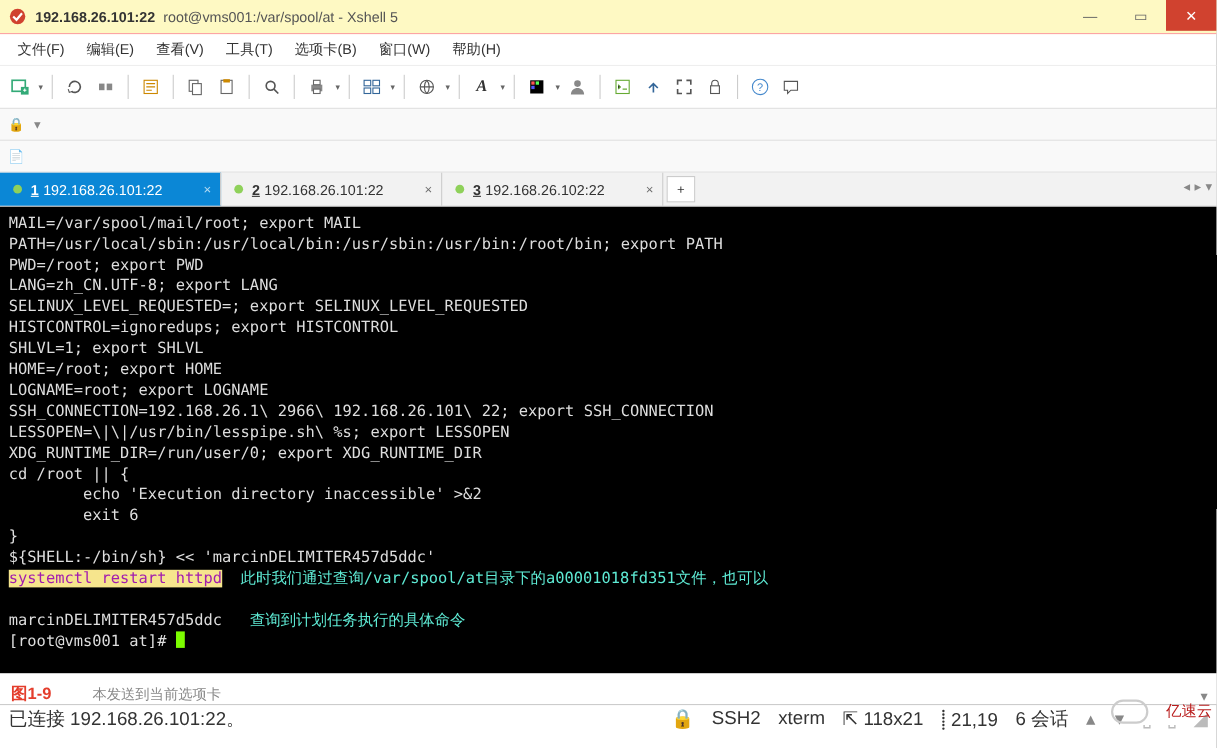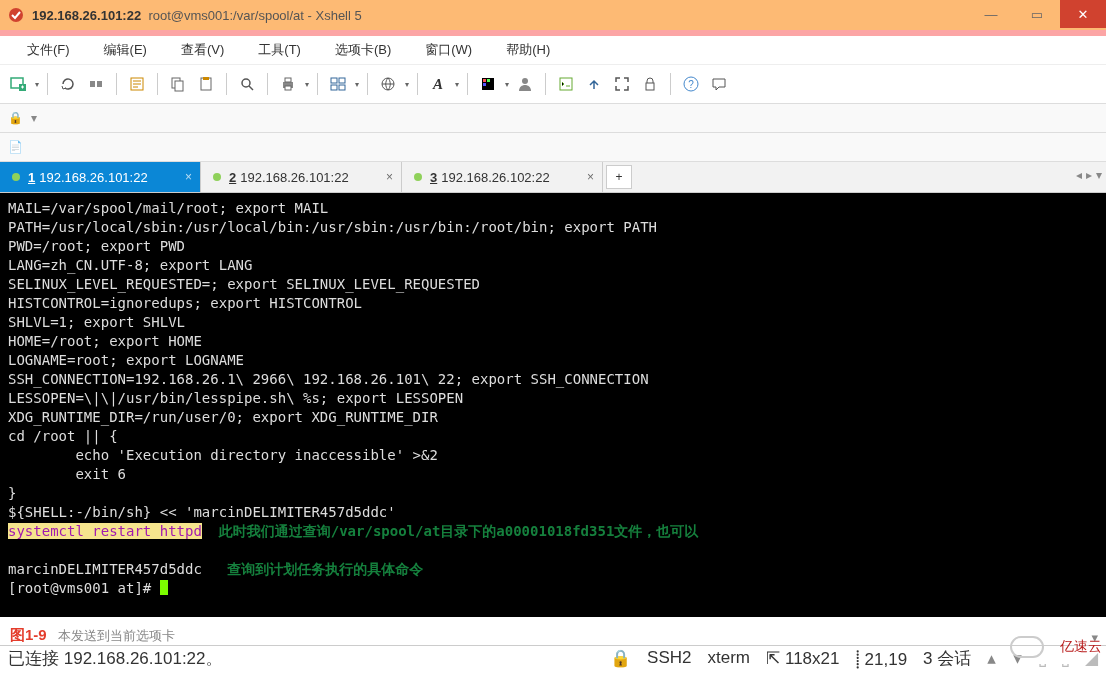--- a/index.html
+++ b/index.html
@@ -1,41 +1,41 @@
 <!DOCTYPE html>
 <html><head>
 <meta charset="utf-8">
 <style>
 html,body{margin:0;padding:0;font-family:"Microsoft YaHei","Segoe UI",Tahoma,sans-serif;font-size:12px;background:#fff;color:#333;width:1106px;height:680px;overflow:hidden;position:relative}
-.titlebar{height:30px;display:flex;align-items:center;background:#fdba74;border-bottom:6px solid #fca5a5;padding:0 0 0 8px}
+.titlebar{height:30px;display:flex;align-items:center;background:#fef9c3;border-bottom:1px solid #fca5a5;padding:0 0 0 8px}
 .titlebar .logo{width:16px;height:16px;margin-right:8px}
 .titlebar .title{flex:1;font-weight:bold;font-size:13px}
 .titlebar .winbtns{display:flex;height:100%}
 .winbtn{width:46px;height:28px;display:flex;align-items:center;justify-content:center;font-size:13px;color:#666}
 .winbtn.close{background:#d0422f;color:#fff}
-.menubar{height:28px;display:flex;align-items:center;padding:0 21px;gap:22px;border-bottom:1px solid #eee}
+.menubar{height:28px;display:flex;align-items:center;padding:0 10px;gap:8px;border-bottom:1px solid #eee}
 .menu-item{padding:2px 6px;font-size:13px}
 .toolbar{height:38px;display:flex;align-items:center;padding:0 6px;border-bottom:1px solid #ddd;gap:4px}
 .tbtn{width:24px;height:24px;display:flex;align-items:center;justify-content:center;border-radius:3px}
 .tbtn svg{width:18px;height:18px}
 .tdd{font-size:8px;color:#666;margin-left:1px}
 .sep{width:1px;height:22px;background:#ccc;margin:0 4px}
 .addrbar{height:28px;display:flex;align-items:center;padding:0 8px;border-bottom:1px solid #ddd;background:#f9f9f9;gap:8px;color:#666}
 .infobar{height:28px;display:flex;align-items:center;padding:0 8px;border-bottom:1px solid #ddd;background:#f9f9f9;gap:8px;color:#666}
 .tabbar{height:30px;display:flex;align-items:stretch;background:#f2f2f2;border-bottom:1px solid #ccc;position:relative}
 .tab{display:flex;align-items:center;padding:0 28px 0 12px;border-right:1px solid #ccc;position:relative;min-width:160px;font-size:13px}
 .tab.active{background:#0b87d6;color:#fff}
 .tab .dot{width:8px;height:8px;border-radius:50%;background:#8fd15a;margin-right:8px}
 .tab .num{text-decoration:underline;font-weight:bold;margin-right:4px}
 .tab .x{position:absolute;right:8px;top:8px;font-size:12px;opacity:.7}
 .addtab{width:24px;display:flex;align-items:center;justify-content:center;border:1px solid #ccc;margin:3px;background:#fff}
 .tabnav{position:absolute;right:4px;top:6px;display:flex;gap:4px;color:#888}
 .terminal{background:#000;color:#ddd;font-family:Consolas,Menlo,monospace;font-size:14px;line-height:19px;padding:6px 8px 2px;height:414px;white-space:pre;position:relative;overflow:hidden}
 .hl{background:#f6e58d;color:#a21caf}
-.note{color:#15803d;font-weight:bold}
+.note{color:#5eead4;font-weight:normal}
 .cursor{display:inline-block;width:8px;height:15px;background:#7cfc00;vertical-align:-2px}
 .sendbar{height:28px;display:flex;align-items:flex-end;border-top:2px solid #000;padding:0 8px;color:#888;font-size:13px;background:#fff;position:relative}
 .figlabel{position:absolute;left:10px;color:#e43d2c;font-weight:bold;font-size:15px}
 .statusbar{height:24px;display:flex;align-items:center;border-top:1px solid #ccc;padding:0 8px;font-size:17px;color:#333;justify-content:space-between}
 .statusbar .right{display:flex;gap:16px;align-items:center}
 .watermark{position:absolute;right:4px;bottom:22px;color:#b91c1c;font-size:14px;display:flex;align-items:center;gap:16px}
 .watermark .cloud{width:30px;height:18px;border:2px solid #ccc;border-radius:12px;position:relative}
 </style>
 </head>
 <body>
@@ -255,33 +255,33 @@
 <span>}</span>
 <span>${SHELL:-/bin/sh} &lt;&lt; 'marcinDELIMITER457d5ddc'</span>
 <span class="hl">systemctl restart httpd</span>  <span class="note">此时我们通过查询/var/spool/at目录下的a00001018fd351文件，也可以</span>
 
 <span>marcinDELIMITER457d5ddc</span>   <span class="note">查询到计划任务执行的具体命令</span>
 <span>[root@vms001 at]# </span><span class="cursor"></span>
 </div>
 
 <div class="sendbar">
   <span class="figlabel">图1-9</span>
-  <span style="margin-left:50px">本发送到当前选项卡</span>
+  <span style="margin-left:76px">本发送到当前选项卡</span>
   <span style="margin-left:auto;color:#888">▾</span>
 </div>
 
 <div class="statusbar">
   <span>已连接 192.168.26.101:22。</span>
   <div class="right">
     <span>🔒</span>
     <span>SSH2</span>
     <span>xterm</span>
     <span><span>⇱ </span><span>118x21</span></span>
     <span><span>⸽ </span><span>21,19</span></span>
-    <span>3 会话</span>
+    <span>6 会话</span>
     <span style="width:10px;color:#888">▴</span>
     <span style="width:10px;color:#888">▾</span>
     <span style="color:#bbb">⎵</span>
     <span style="color:#bbb">⎵</span>
     <span style="color:#bbb">◢</span>
   </div>
 </div>
 
 <div class="watermark">
   <span class="cloud"></span>

